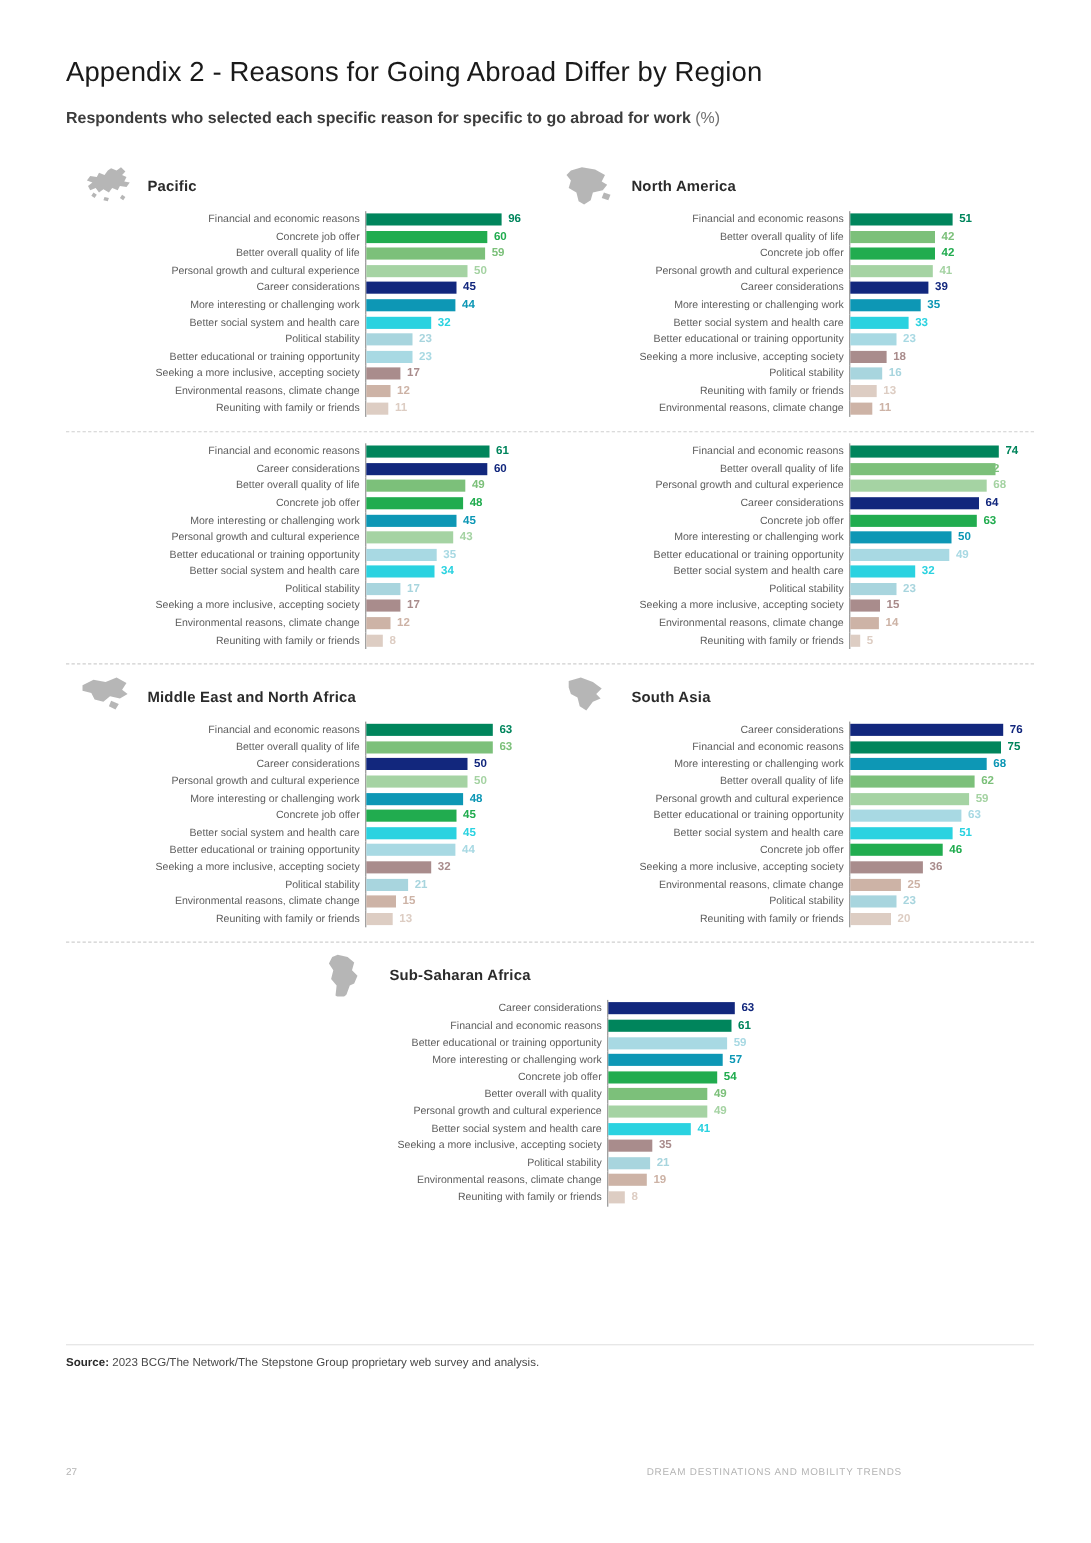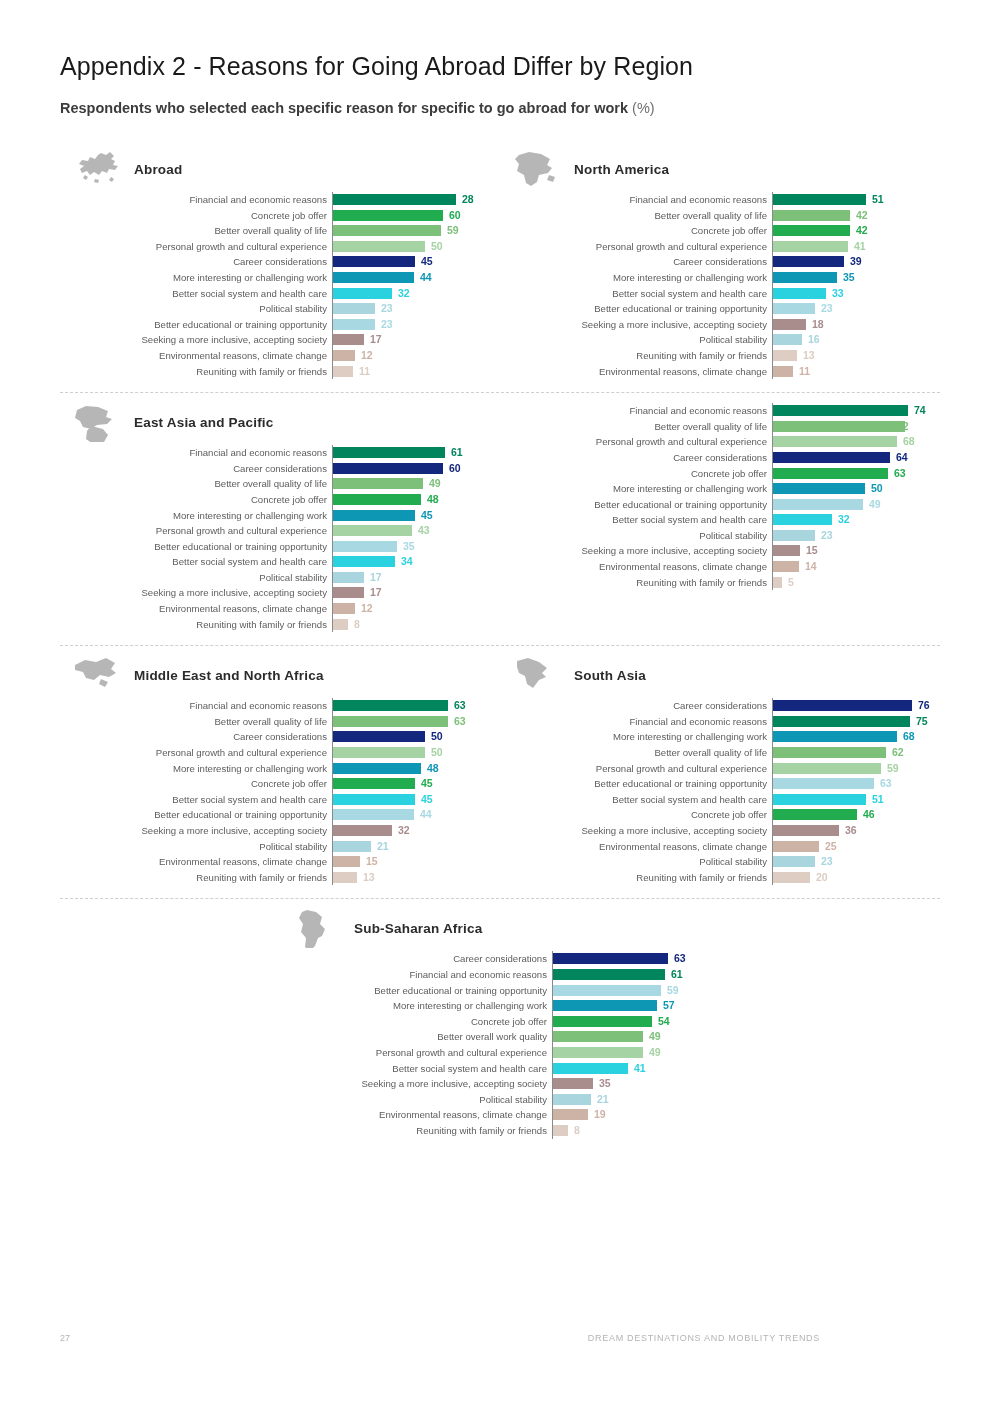--- a/index.html
+++ b/index.html
@@ -81,28 +81,28 @@
 
   <div class="panels" id="panels">
       <div class="prow divider">
         <div class="panel ">
           <div class="phead">
             <span class="map">
               <svg width="58" height="40" viewBox="0 0 52 40" aria-hidden="true">
                 <path d="M30 4l5 2 4-3 4 4-3 3 4 2-2 4 5 1-3 4-6-1-2 4-5-2-3 4-5-3-4 3-3-4-5 2-2-4 4-3-5-2 3-4 6 1 2-4 5 2 3-4z M14 26l3 2-2 3-3-2z M24 30l4 1-1 3-4-1z M40 28l3 2-2 3-3-2z" fill="#b3b3b3"></path>
               </svg>
             </span>
-            <span class="pname">Abroad</span>
+            <span class="pname">Pacific</span>
           </div>
           <div class="rows">
             <div class="row">
               <div class="rlabel">Financial and economic reasons</div>
               <div class="track">
                 <div class="bar" style="width:123px;background:#00855c;"></div>
-                <div class="val" style="left:129px;color:#00855c;">28</div>
+                <div class="val" style="left:129px;color:#00855c;">96</div>
               </div>
             </div>
             <div class="row">
               <div class="rlabel">Concrete job offer</div>
               <div class="track">
                 <div class="bar" style="width:110px;background:#21ac4f;"></div>
                 <div class="val" style="left:116px;color:#21ac4f;">60</div>
               </div>
             </div>
             <div class="row">
@@ -269,28 +269,20 @@
               <div class="track">
                 <div class="bar" style="width:20px;background:#cdb3a6;"></div>
                 <div class="val" style="left:26px;color:#cdb3a6;">11</div>
               </div>
             </div>
           </div>
         </div>
       </div>
       <div class="prow divider">
         <div class="panel ">
-          <div class="phead">
-            <span class="map">
-              <svg width="58" height="40" viewBox="0 0 52 40" aria-hidden="true">
-                <path d="M6 8l9-4 12 1 10 4-2 6 6 2-5 5-10 1-6 4-8-2-3-6-5-3z M20 24l12 3 5 6-4 7-11 2-7-5 1-8z" fill="#b3b3b3"></path>
-              </svg>
-            </span>
-            <span class="pname">East Asia and Pacific</span>
-          </div>
           <div class="rows">
             <div class="row">
               <div class="rlabel">Financial and economic reasons</div>
               <div class="track">
                 <div class="bar" style="width:112px;background:#00855c;"></div>
                 <div class="val" style="left:118px;color:#00855c;">61</div>
               </div>
             </div>
             <div class="row">
               <div class="rlabel">Career considerations</div>
@@ -694,21 +686,21 @@
               </div>
             </div>
             <div class="row">
               <div class="rlabel">Concrete job offer</div>
               <div class="track">
                 <div class="bar" style="width:99px;background:#21ac4f;"></div>
                 <div class="val" style="left:105px;color:#21ac4f;">54</div>
               </div>
             </div>
             <div class="row">
-              <div class="rlabel">Better overall work quality</div>
+              <div class="rlabel">Better overall with quality</div>
               <div class="track">
                 <div class="bar" style="width:90px;background:#7cc07a;"></div>
                 <div class="val" style="left:96px;color:#7cc07a;">49</div>
               </div>
             </div>
             <div class="row">
               <div class="rlabel">Personal growth and cultural experience</div>
               <div class="track">
                 <div class="bar" style="width:90px;background:#a5d3a3;"></div>
                 <div class="val" style="left:96px;color:#a5d3a3;">49</div>
@@ -747,17 +739,21 @@
               <div class="track">
                 <div class="bar" style="width:15px;background:#ddcdc3;"></div>
                 <div class="val" style="left:21px;color:#ddcdc3;">8</div>
               </div>
             </div>
           </div>
         </div>
       </div>
     </div>
 
+  <div class="srcline">
+    <b>Source:</b>
+    <span>2023 BCG/The Network/The Stepstone Group proprietary web survey and analysis.</span>
+  </div>
 
   <div class="pgnum">27</div>
   <div class="runhead">DREAM DESTINATIONS AND MOBILITY TRENDS</div>
 
 </div>
 
 </body></html>

